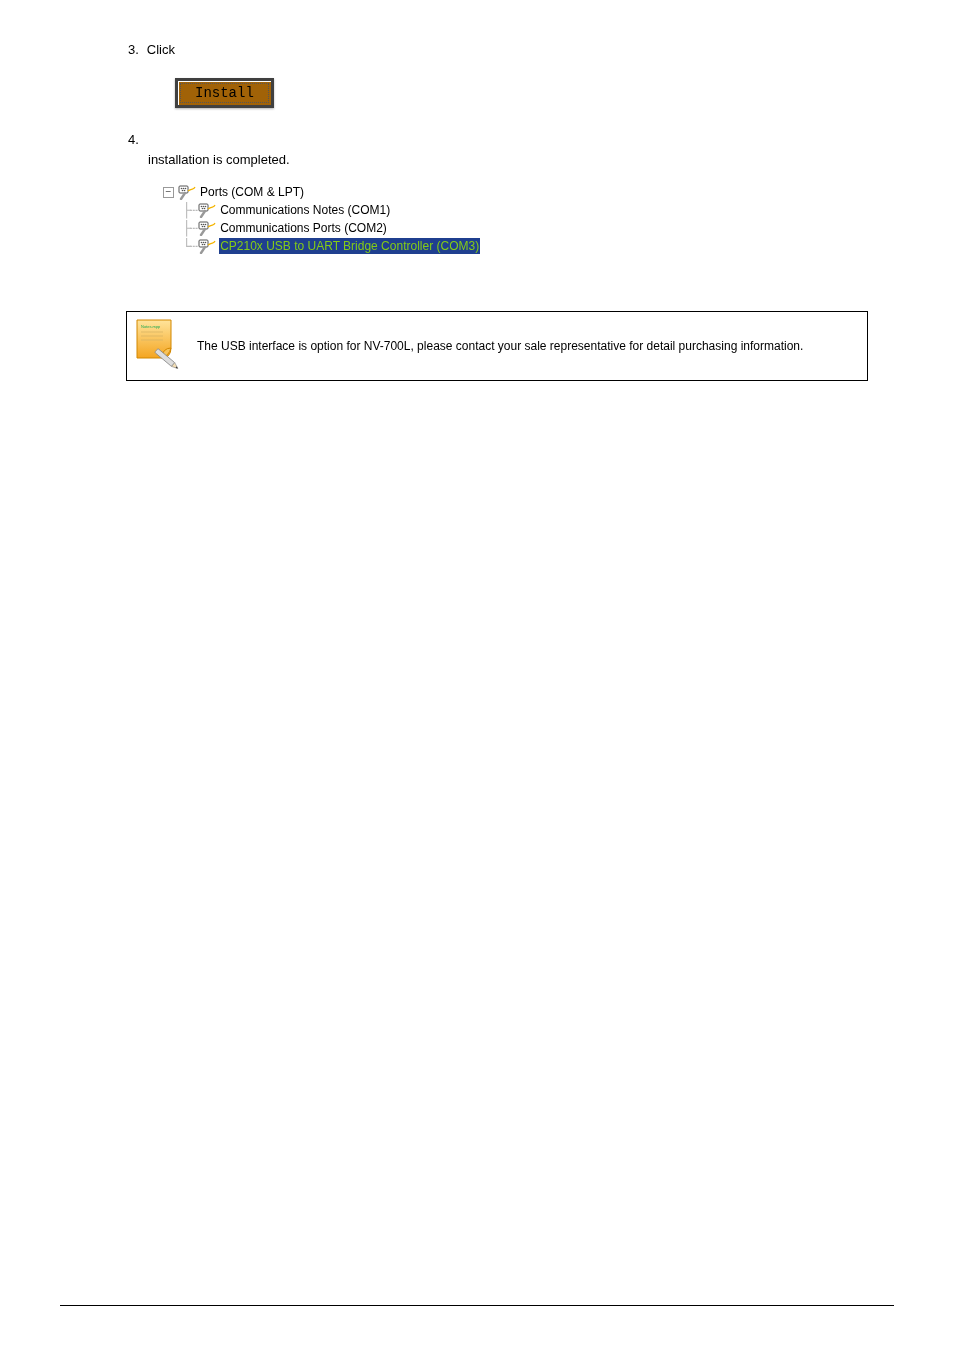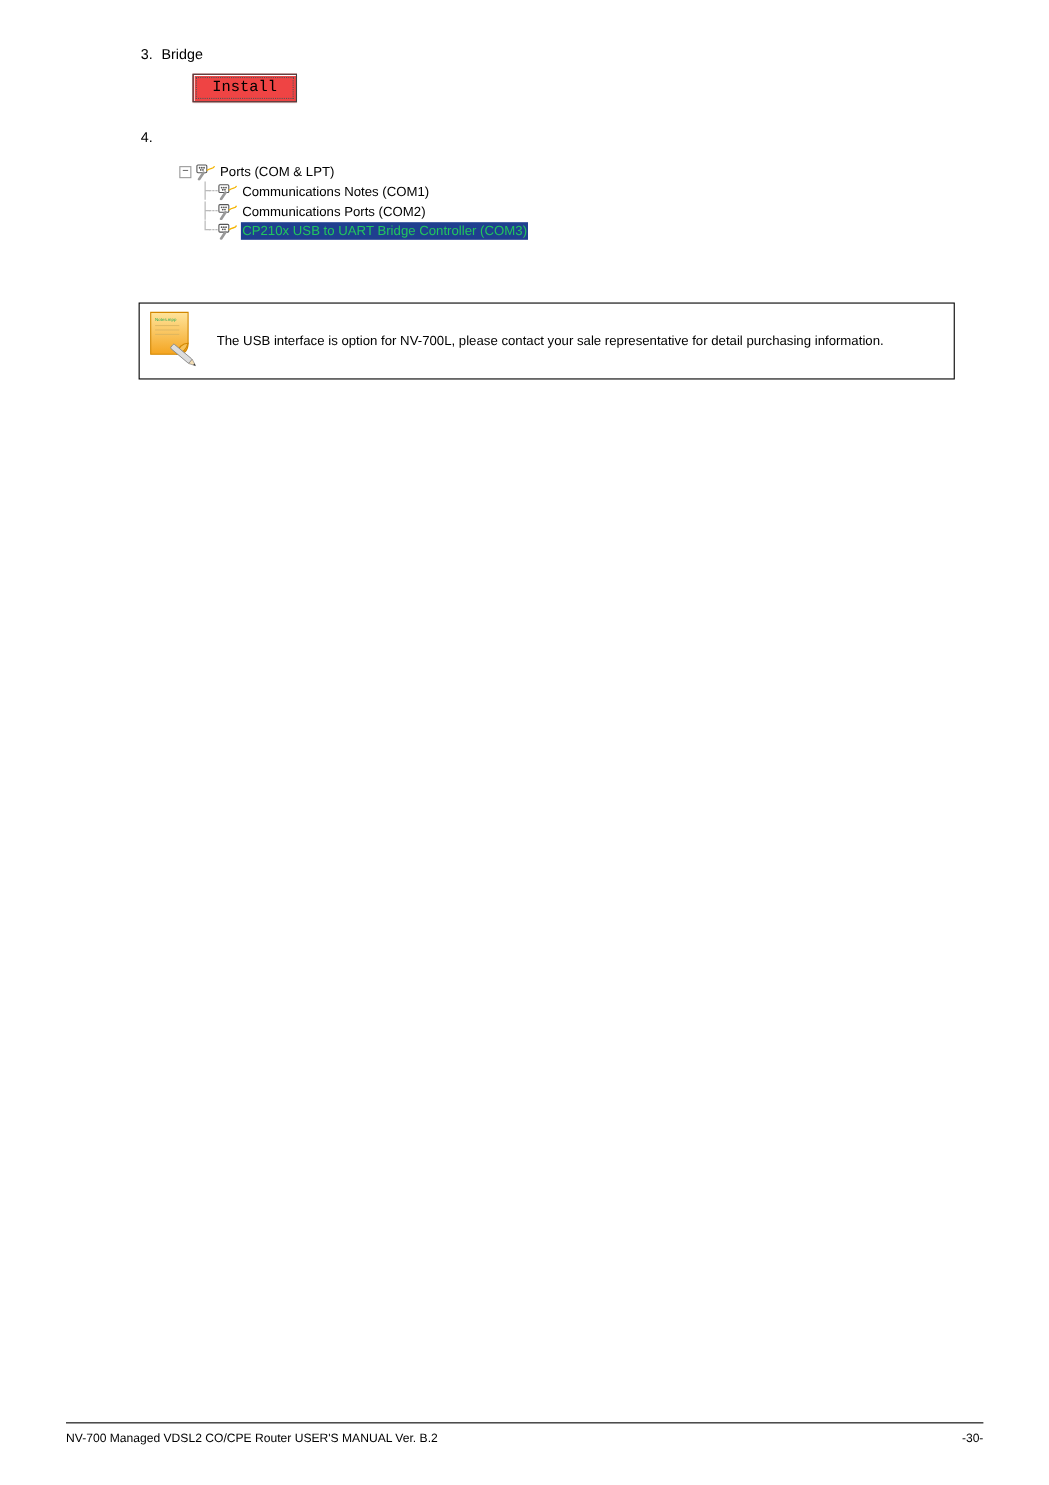--- a/index.html
+++ b/index.html
@@ -24,25 +24,25 @@
       gap: 8px;
     }
     .step3 .num {
       flex: 0 0 auto;
     }
     .step3 .txt {
       flex: 0 0 auto;
     }
     .install-btn {
       display: inline-block;
-      border: 1px solid #404040;
-      background: #ef4444;
+      border: 3px solid #404040;
+      background: #a16207;
       padding: 0;
       margin-left: 115px;
-      margin-top: 7px;
+      margin-top: 18px;
       box-shadow: 0 1px 2px rgba(0,0,0,0.3), inset 1px 1px 0 #fff;
     }
     .install-btn-inner {
       border: 1px dotted #555;
       margin: 2px;
       padding: 1px 14px;
       font-family: "Courier New", monospace;
       font-size: 14px;
       color: #000;
     }
@@ -100,21 +100,21 @@
       align-items: flex-end;
       justify-content: flex-start;
       position: relative;
     }
     .port-icon svg { display:block; }
     .tree-label {
       padding: 1px 1px;
     }
     .tree-label.sel {
       background: #1f3f8f;
-      color: #22c55e;
+      color: #84cc16;
     }
     .fig-caption {
       margin-top: 10px;
       margin-left: 105px;
       font-size: 13px;
     }
     .note-box {
       margin: 56px 26px 0 66px;
       border: 1.5px solid #000;
       display: flex;
@@ -149,31 +149,32 @@
       font-size: 11px;
     }
   </style>
 </head>
 <body>
 
 <div class="page">
 
   <div class="step3">
     <span class="num">3.</span>
-    <span class="txt">Bridge</span>
+    <span class="txt">Click</span>
   </div>
 
   <div class="install-btn">
     <div class="install-btn-inner">Install</div>
   </div>
 
   <div class="step4">
     <div style="display:flex; gap:8px;">
       <span>4.</span>
     </div>
+    <div class="para">installation is completed.</div>
   </div>
 
   <div class="fig-wrap">
     <div class="tree">
       <div class="tree-row">
         <span class="expander">−</span>
         <span class="port-icon">
           <svg width="18" height="16" viewBox="0 0 18 16">
             <rect x="1" y="2" width="9" height="7" rx="1" fill="#fff" stroke="#555" stroke-width="1"></rect>
             <circle cx="3.5" cy="4.5" r="0.8" fill="#555"></circle>
@@ -264,17 +265,13 @@
         </g>
       </svg>
     </div>
     <div class="note-text">The USB interface is option for NV-700L, please contact your sale representative for detail purchasing information.</div>
   </div>
 
 </div>
 
 <div class="footer">
   <hr class="footer-hr">
-  <div class="footer-row">
-    <span>NV-700 Managed VDSL2 CO/CPE Router USER'S MANUAL  Ver. B.2</span>
-    <span>-30-</span>
-  </div>
 </div>
 
 </body></html>

